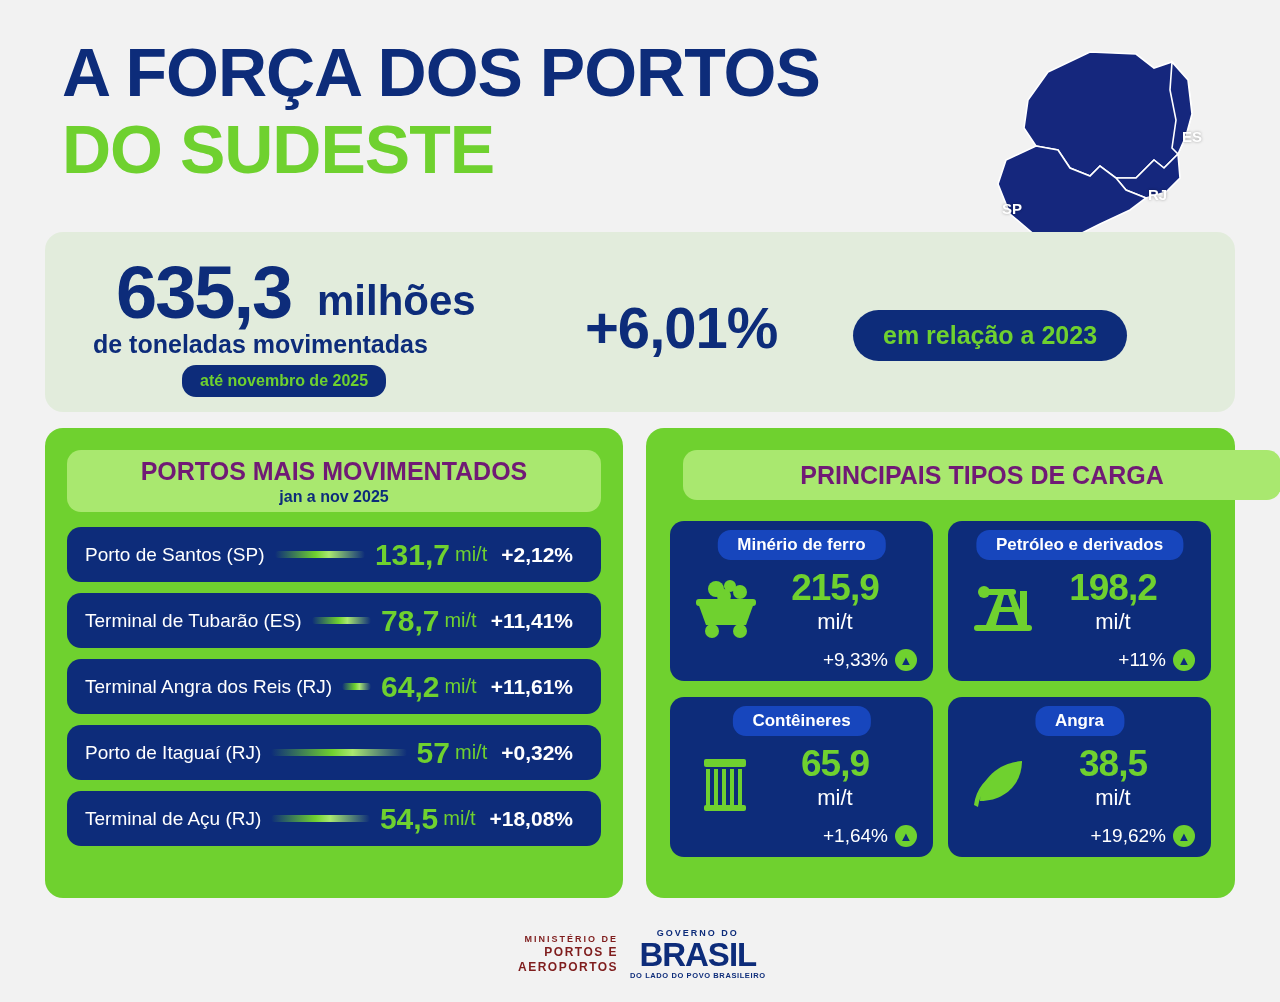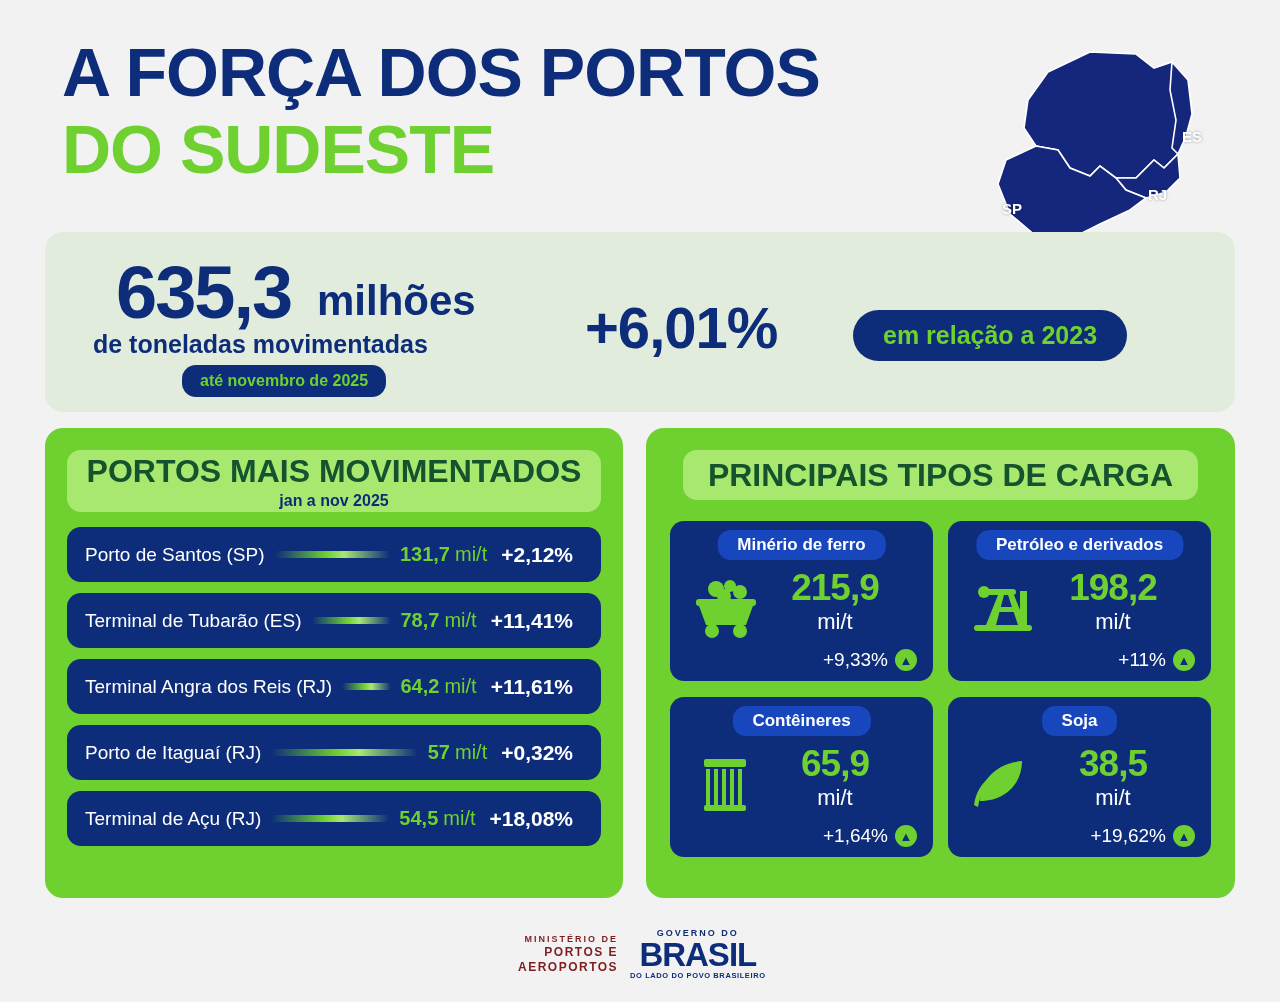--- a/index.html
+++ b/index.html
@@ -69,37 +69,37 @@
     position: absolute; background: #6fd12f; border-radius: 18px;
   }
   .panel-left { left: 45px; top: 428px; width: 578px; height: 470px; }
   .panel-right { left: 646px; top: 428px; width: 589px; height: 470px; }
 
   .panel-head {
     position: absolute; background: #a9e86f; border-radius: 14px;
     display: flex; flex-direction: column; align-items: center; justify-content: center;
   }
   .panel-head.left { left: 22px; top: 22px; width: 534px; height: 62px; }
-  .panel-head.right { left: 37px; top: 22px; width: 515px; height: 50px; }
-  .panel-head-title { font-size: 32px; font-weight: bold; color: #14532d; text-align: right; }
+  .panel-head.right { left: 37px; top: 22px; width: 598px; height: 50px; }
+  .panel-head-title { font-size: 25px; font-weight: bold; color: #701a75; text-align: right; }
   .panel-head-sub { font-size: 16px; font-weight: bold; color: #0d2c7a; margin-top: 2px; }
 
   
   .rows { position: absolute; left: 22px; top: 99px; width: 534px; }
   .row {
     position: relative; height: 55px; margin-bottom: 11px;
     background: #0d2c7a; border-radius: 14px;
     display: flex; align-items: center; padding: 0 28px 0 18px;
   }
   .row-name { font-size: 19px; color: #ffffff; white-space: nowrap; }
   .row-bar {
     flex: 1; height: 7px; margin: 0 10px; border-radius: 4px;
     background: linear-gradient(90deg, #0d2c7a 0%, #6fd12f 45%, #a9e86f 60%, #0d2c7a 100%);
   }
-  .row-val { font-size: 20px; font-weight: bold; color: #6fd12f; white-space: nowrap; }
+  .row-val { font-size: 30px; font-weight: bold; color: #6fd12f; white-space: nowrap; }
   .row-unit { font-size: 20px; color: #6fd12f; margin-left: 5px; }
   .row-pct { font-size: 21px; font-weight: bold; color: #ffffff; margin-left: 14px; white-space: nowrap; }
 
   
   .cards { position: absolute; left: 24px; top: 93px; width: 541px; }
   .card {
     position: absolute; width: 263px; height: 160px;
     background: #0d2c7a; border-radius: 14px;
   }
   .card.c0 { left: 0px; top: 0px; }
@@ -302,21 +302,21 @@
         </div>
         <div class="card-value">65,9</div>
         <div class="card-unit">mi/t</div>
         <div class="card-foot">
           <span class="card-pct">+1,64%</span>
           <span class="arrow-up">▲</span>
         </div>
       </div>
 
       <div class="card c3">
-        <div class="card-pill">Soja</div>
+        <div class="card-pill">Angra</div>
         <div class="card-icon">
           <svg viewBox="0 0 74 66" width="74" height="66">
             <g fill="#6fd12f">
               <path d="M14 52 C14 30 32 14 56 12 C56 34 40 52 14 52 Z"></path>
               <path d="M8 56 C10 40 20 28 34 22 C22 34 14 44 12 58 Z"></path>
             </g>
           </svg>
         </div>
         <div class="card-value">38,5</div>
         <div class="card-unit">mi/t</div>

